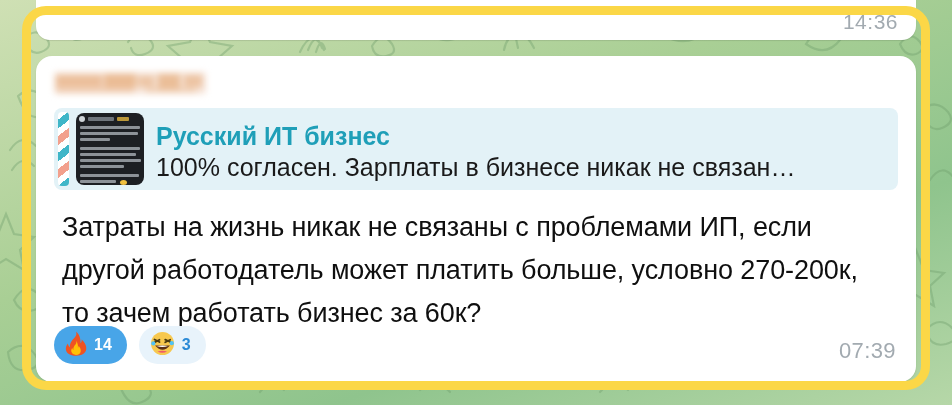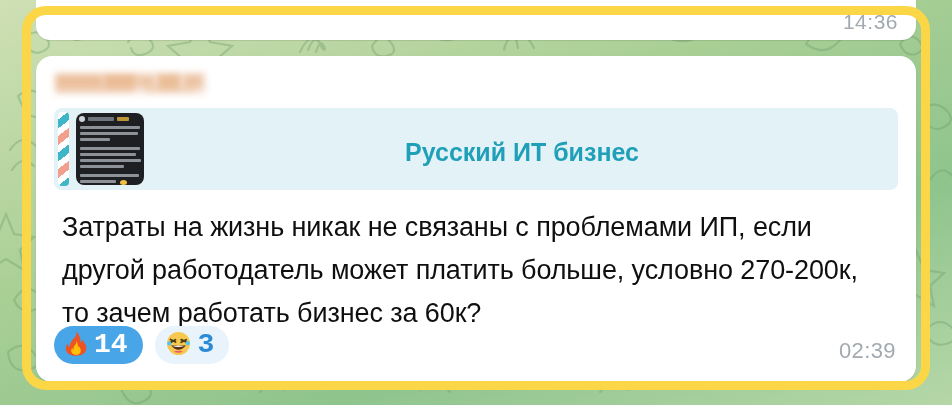--- a/index.html
+++ b/index.html
@@ -110,21 +110,21 @@
   .reply-thumb .tl.acc  { background:#f0c040; }
   .reply-thumb .avatarDot {
     position:absolute; left:3px; top:3px;
     width:6px; height:6px; border-radius:50%;
     background:#cfd4d8;
   }
   .reply-body {
     flex: 1 1 auto;
     padding: 6px 10px 0 12px;
     min-width: 0;
-    display: flex; flex-direction: column; justify-content: center; align-items: center;
+    display: flex; flex-direction: column; justify-content: center;
   }
   .reply-title {
     color: #1f9fb8;
     font-weight: bold;
     font-size: 25px;
     line-height: 1.12;
     white-space: nowrap;
     overflow: hidden;
   }
   .reply-text {
@@ -161,21 +161,21 @@
     align-items: center;
     gap: 7px;
     height: 38px;
     padding: 0 15px 0 11px;
     border-radius: 19px;
     cursor: pointer;
   }
   .reaction.active { background: #48a5e8; }
   .reaction.idle   { background: #e8f3fb; }
   .reaction .emo   { font-size: 23px; line-height: 1; }
-  .reaction .cnt   { font-size: 28px; font-weight: bold; line-height: 1; font-family: Liberation Mono, monospace; }
+  .reaction .cnt   { font-size: 16px; font-weight: bold; line-height: 1; }
   .reaction.active .cnt { color: #ffffff; }
   .reaction.idle   .cnt { color: #2b8ad6; }
 
   
   .flame {
     position: relative; width: 22px; height: 25px;
   }
   .rofl { position: relative; width: 25px; height: 25px; }
 
   
@@ -271,20 +271,21 @@
         <i class="tl" style="left:4px;  top:40px; width:56px; height:3px;"></i>
         <i class="tl" style="left:4px;  top:46px; width:61px; height:3px;"></i>
         <i class="tl" style="left:4px;  top:52px; width:44px; height:3px;"></i>
         <i class="tl" style="left:4px;  top:61px; width:59px; height:3px;"></i>
         <i class="tl" style="left:4px;  top:67px; width:36px; height:3px;"></i>
         <i class="tl acc" style="left:44px; top:67px; width:7px; height:5px; border-radius:50%;"></i>
       </div>
 
       <div class="reply-body">
         <div class="reply-title">Русский ИТ бизнес</div>
+        <div class="reply-text">100% согласен. Зарплаты в бизнесе никак не связан…</div>
       </div>
     </div>
 
     <div class="msg-text">
       <p>Затраты на жизнь никак не связаны с проблемами ИП, если</p>
       <p>другой работодатель может платить больше, условно 270-200к,</p>
       <p>то зачем работать бизнес за 60к?</p>
     </div>
 
     <div class="reactions">
@@ -309,17 +310,17 @@
             <path d="M6.5 15 q6 2 11.5 0 q-5.5 -1.2 -11.5 0 z" fill="#ffffff"></path>
             <path d="M7.5 20.5 q5 2.5 9.5 0 q-4.5 -1.5 -9.5 0 z" fill="#f05a6a"></path>
             <circle cx="3.3" cy="12.4" r="2.1" fill="#4fc3f7"></circle>
             <circle cx="21.8" cy="12.2" r="2.1" fill="#4fc3f7"></circle>
           </svg>
         </span>
         <span class="cnt">3</span>
       </div>
     </div>
 
-    <span class="msg-time">02:39</span>
+    <span class="msg-time">07:39</span>
   </div>
 
   <div class="highlight-frame"></div>
 </div>
 
 </body></html>

